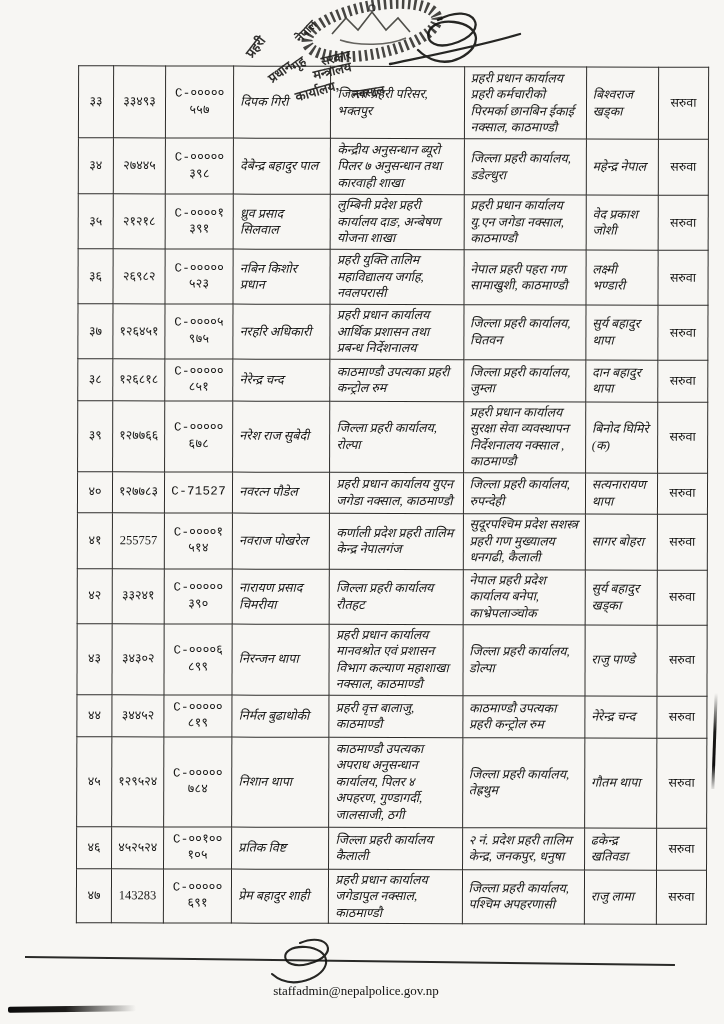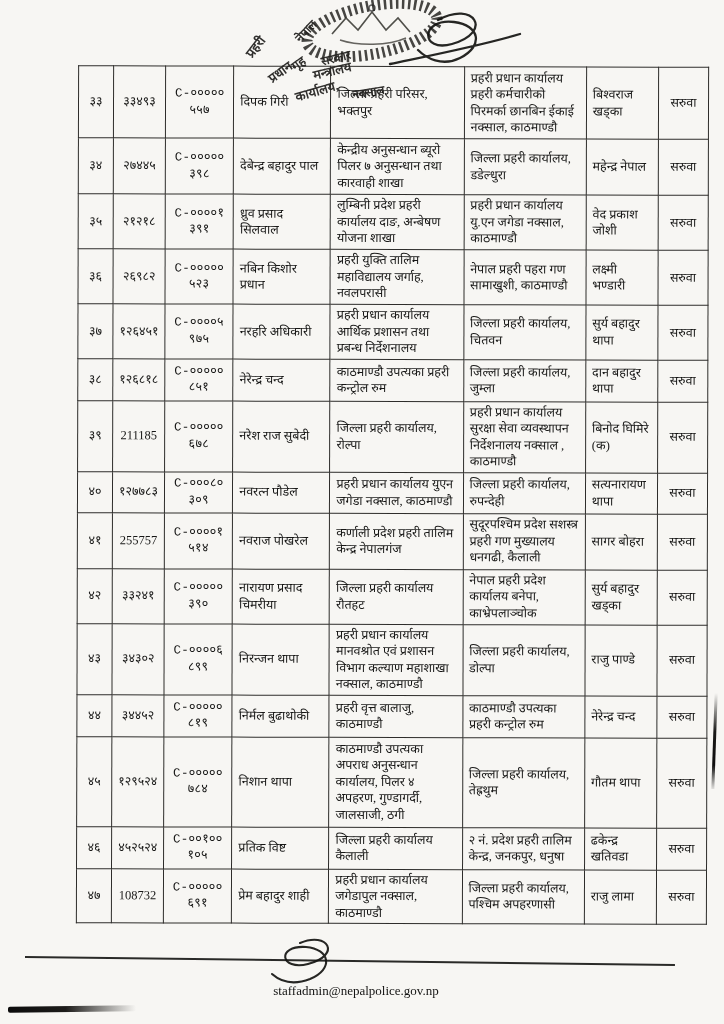--- a/index.html
+++ b/index.html
@@ -24,21 +24,21 @@
     border:1.6px solid #2e2d2b;
     padding:2px 6px;
     font-size:12.5px;
     line-height:1.32;
     vertical-align:middle;
     color:#171716;
     word-wrap:break-word;
   }
   td.c-sn,td.c-emp_no,td.c-cid_no,td.c-action{text-align:center;}
   td.c-cid_no{font-size:12px;letter-spacing:.3px;font-family:Liberation Mono, monospace;}
-  td.c-name,td.c-from_office,td.c-to_office,td.c-replaced_by{text-align:left;}
+  td.c-name,td.c-from_office,td.c-to_office,td.c-replaced_by{text-align:left;font-style:italic;}
   
   .stamp-word{
     position:absolute;
     font-family:"Liberation Serif", serif;
     font-weight:700;
     color:#232220;
     opacity:.93;
     transform-origin:left top;
     white-space:nowrap;
     z-index:6;
@@ -174,32 +174,32 @@
             <td class="c-emp_no">१२६८१८</td>
             <td class="c-cid_no">C-०००००८५१</td>
             <td class="c-name">नेरेन्द्र चन्द</td>
             <td class="c-from_office">काठमाण्डौ उपत्यका प्रहरी कन्ट्रोल रुम</td>
             <td class="c-to_office">जिल्ला प्रहरी कार्यालय, जुम्ला</td>
             <td class="c-replaced_by">दान बहादुर थापा</td>
             <td class="c-action">सरुवा</td>
           </tr>
           <tr style="height: 66px;">
             <td class="c-sn">३९</td>
-            <td class="c-emp_no">211185</td>
+            <td class="c-emp_no">१२७७६६</td>
             <td class="c-cid_no">C-०००००६७८</td>
             <td class="c-name">नरेश राज सुबेदी</td>
             <td class="c-from_office">जिल्ला प्रहरी कार्यालय, रोल्पा</td>
             <td class="c-to_office">प्रहरी प्रधान कार्यालय सुरक्षा सेवा व्यवस्थापन निर्देशनालय नक्साल , काठमाण्डौ</td>
             <td class="c-replaced_by">बिनोद घिमिरे (क)</td>
             <td class="c-action">सरुवा</td>
           </tr>
           <tr style="height: 41px;">
             <td class="c-sn">४०</td>
             <td class="c-emp_no">१२७७८३</td>
-            <td class="c-cid_no">C-०००८०३०९</td>
+            <td class="c-cid_no">C-71527</td>
             <td class="c-name">नवरत्न पौडेल</td>
             <td class="c-from_office">प्रहरी प्रधान कार्यालय युएन जगेडा नक्साल, काठमाण्डौ</td>
             <td class="c-to_office">जिल्ला प्रहरी कार्यालय, रुपन्देही</td>
             <td class="c-replaced_by">सत्यनारायण थापा</td>
             <td class="c-action">सरुवा</td>
           </tr>
           <tr style="height: 56px;">
             <td class="c-sn">४१</td>
             <td class="c-emp_no">255757</td>
             <td class="c-cid_no">C-००००१५१४</td>
@@ -254,21 +254,21 @@
             <td class="c-emp_no">४५२५२४</td>
             <td class="c-cid_no">C-००१००१०५</td>
             <td class="c-name">प्रतिक विष्ट</td>
             <td class="c-from_office">जिल्ला प्रहरी कार्यालय कैलाली</td>
             <td class="c-to_office">२ नं. प्रदेश प्रहरी तालिम केन्द्र, जनकपुर, धनुषा</td>
             <td class="c-replaced_by">ढकेन्द्र खतिवडा</td>
             <td class="c-action">सरुवा</td>
           </tr>
           <tr style="height: 47px;">
             <td class="c-sn">४७</td>
-            <td class="c-emp_no">108732</td>
+            <td class="c-emp_no">143283</td>
             <td class="c-cid_no">C-०००००६९१</td>
             <td class="c-name">प्रेम बहादुर शाही</td>
             <td class="c-from_office">प्रहरी प्रधान कार्यालय जगेडापुल नक्साल, काठमाण्डौ</td>
             <td class="c-to_office">जिल्ला प्रहरी कार्यालय, पश्चिम अपहरणासी</td>
             <td class="c-replaced_by">राजु लामा</td>
             <td class="c-action">सरुवा</td>
           </tr>
         </tbody>
     </table>
   </div>

